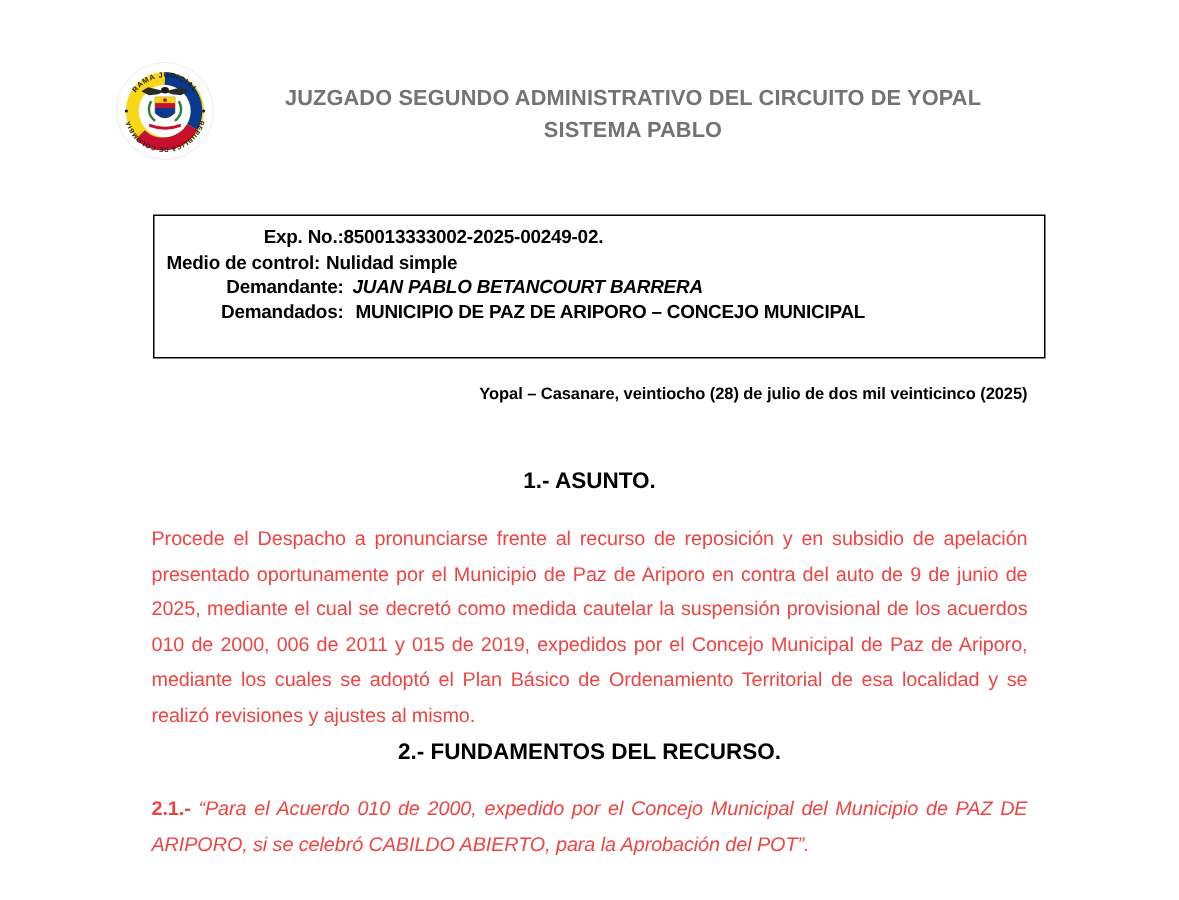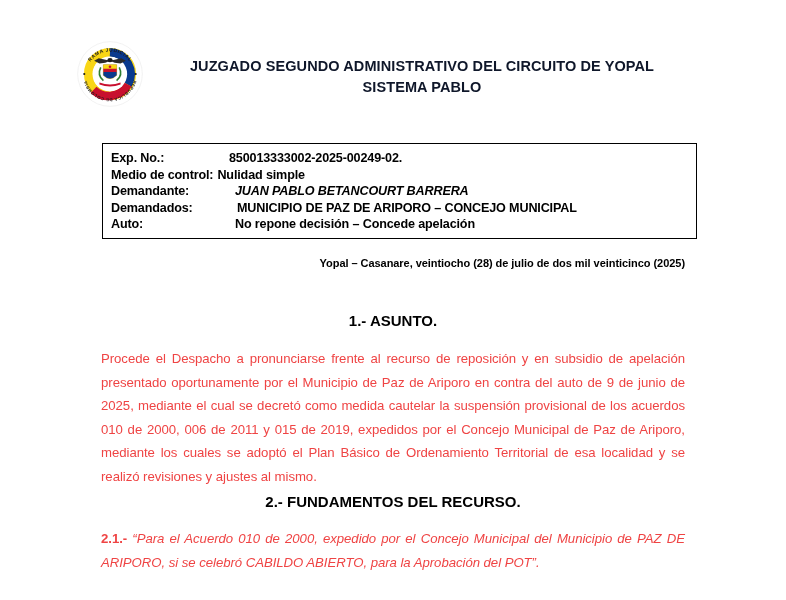--- a/index.html
+++ b/index.html
@@ -46,34 +46,35 @@
     top: 18px;
     width: 540px;
     text-align: center;
   }
   .header-line {
     font-family: "Liberation Sans", sans-serif;
     font-weight: bold;
     font-size: 14.5px;
     letter-spacing: 0.1px;
     line-height: 21px;
-    color: #0f172a;
+    color: #737373;
     white-space: nowrap;
   }
 
   
   .info-box {
     position: absolute;
     left: 102px;
     top: 143px;
     width: 595px;
     height: 96px;
     border: 1.3px solid #000000;
     box-sizing: border-box;
     padding: 6px 0 0 8px;
+    text-align: right;
   }
   .info-row {
     display: flex;
     align-items: baseline;
     line-height: 16.5px;
     font-family: "Liberation Sans", sans-serif;
     font-weight: bold;
     font-size: 12.6px;
     font-stretch: condensed;
     letter-spacing: -0.15px;
@@ -220,24 +221,20 @@
     <div class="info-row row-demandante">
       <span class="info-label">Demandante:</span>
       <span class="info-value">JUAN PABLO BETANCOURT BARRERA</span>
     </div>
 
     <div class="info-row row-demandados">
       <span class="info-label">Demandados:</span>
       <span class="info-value">MUNICIPIO DE PAZ DE ARIPORO – CONCEJO MUNICIPAL</span>
     </div>
 
-    <div class="info-row row-auto">
-      <span class="info-label">Auto:</span>
-      <span class="info-value">No repone decisión – Concede apelación</span>
-    </div>
   </div>
 
   <div class="date-line">Yopal – Casanare, veintiocho (28) de julio de dos mil veinticinco (2025)</div>
 
   <div class="section-heading" id="heading-asunto">1.- ASUNTO.</div>
 
   <div class="body-par" id="par-asunto">Procede el Despacho a pronunciarse frente al recurso de reposición y en subsidio de apelación presentado oportunamente por el Municipio de Paz de Ariporo en contra del auto de 9 de junio de 2025, mediante el cual se decretó como medida cautelar la suspensión provisional de los acuerdos 010 de 2000, 006 de 2011 y 015 de 2019, expedidos por el Concejo Municipal de Paz de Ariporo, mediante los cuales se adoptó el Plan Básico de Ordenamiento Territorial de esa localidad y se realizó revisiones y ajustes al mismo.</div>
 
   <div class="section-heading" id="heading-fundamentos">2.- FUNDAMENTOS DEL RECURSO.</div>
 

